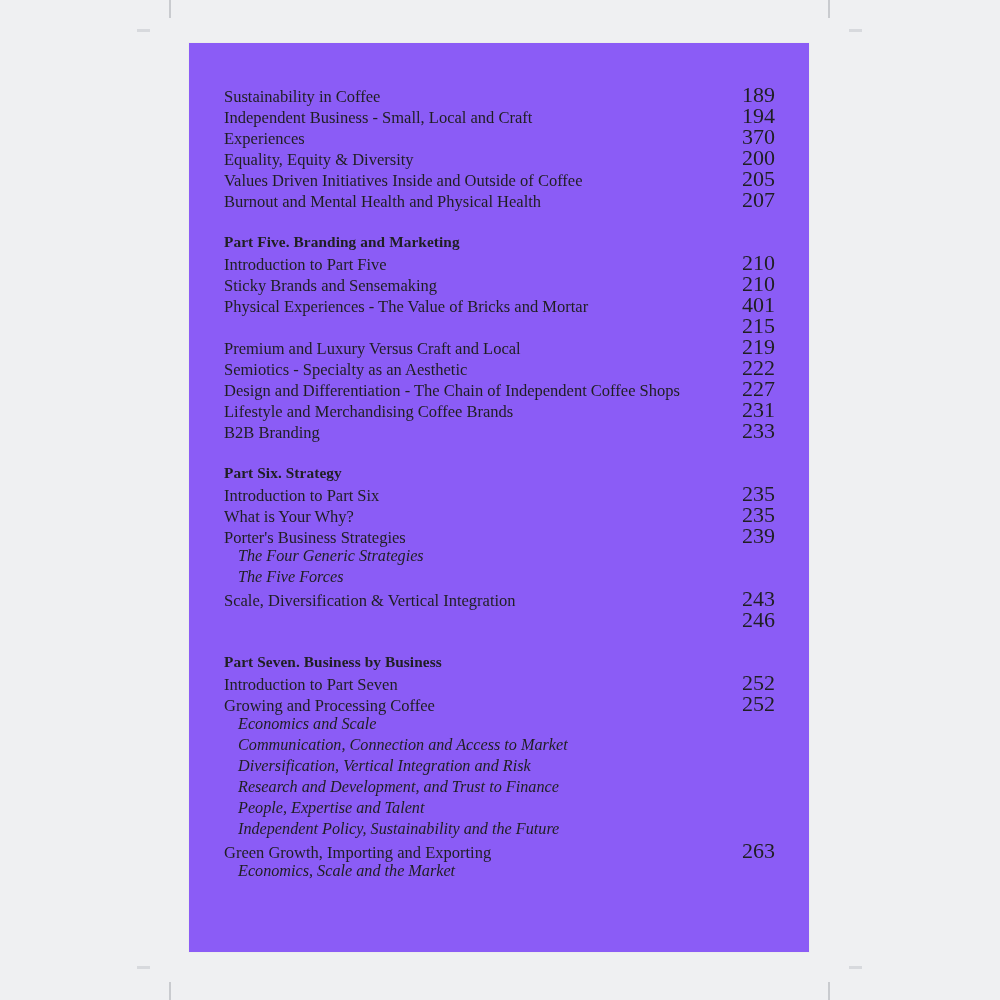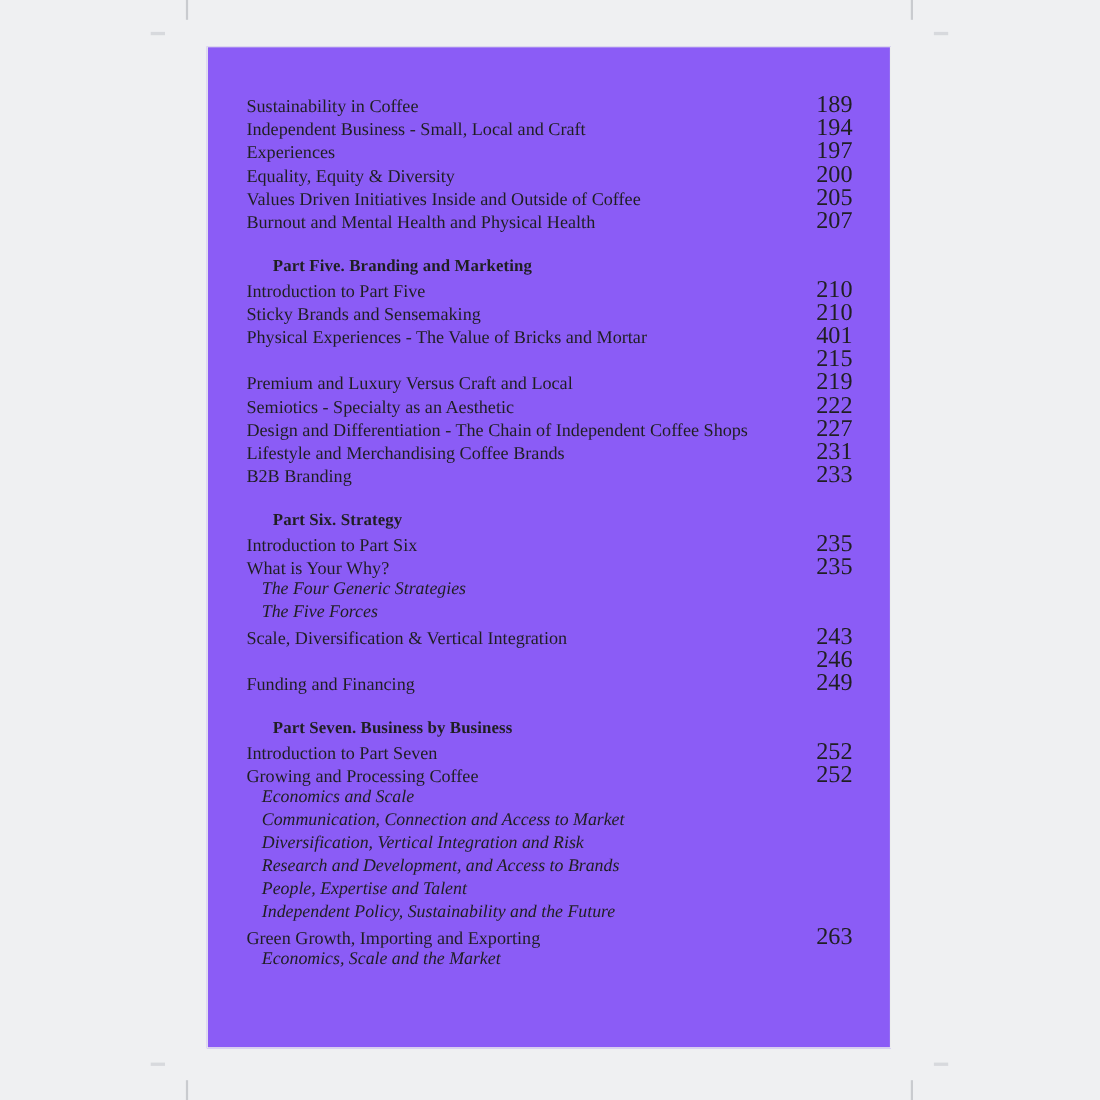--- a/index.html
+++ b/index.html
@@ -93,21 +93,20 @@
     padding-left: 14px;
   }
   .toc-row.sub-entry .entry-title {
     font-style: italic;
     font-size: 16.2px;
   }
 
   
   .toc-row.block-start {
     margin-top: 21px;
-    margin-left: 24px;
   }
 </style>
 </head>
 <body>
 
 <div class="crop-mark crop-tick-v tv-tl"></div>
 <div class="crop-mark crop-tick-v tv-tr"></div>
 <div class="crop-mark crop-tick-v tv-bl"></div>
 <div class="crop-mark crop-tick-v tv-br"></div>
 
@@ -121,21 +120,21 @@
       <div class="toc-row">
         <span class="entry-title">Sustainability in Coffee</span>
         <span class="entry-page">189</span>
       </div>
       <div class="toc-row">
         <span class="entry-title">Independent Business - Small, Local and Craft</span>
         <span class="entry-page">194</span>
       </div>
       <div class="toc-row">
         <span class="entry-title">Experiences</span>
-        <span class="entry-page">197</span>
+        <span class="entry-page">370</span>
       </div>
       <div class="toc-row">
         <span class="entry-title">Equality, Equity &amp; Diversity</span>
         <span class="entry-page">200</span>
       </div>
       <div class="toc-row">
         <span class="entry-title">Values Driven Initiatives Inside and Outside of Coffee</span>
         <span class="entry-page">205</span>
       </div>
       <div class="toc-row">
@@ -184,37 +183,37 @@
         <span class="entry-title">Part Six. Strategy</span>
       </div>
       <div class="toc-row">
         <span class="entry-title">Introduction to Part Six</span>
         <span class="entry-page">235</span>
       </div>
       <div class="toc-row">
         <span class="entry-title">What is Your Why?</span>
         <span class="entry-page">235</span>
       </div>
+      <div class="toc-row">
+        <span class="entry-title">Porter's Business Strategies</span>
+        <span class="entry-page">239</span>
+      </div>
       <div class="toc-row sub-entry">
         <span class="entry-title">The Four Generic Strategies</span>
       </div>
       <div class="toc-row sub-entry">
         <span class="entry-title">The Five Forces</span>
       </div>
       <div class="toc-row">
         <span class="entry-title">Scale, Diversification &amp; Vertical Integration</span>
         <span class="entry-page">243</span>
       </div>
       <div class="toc-row">
         <span class="entry-page">246</span>
       </div>
-      <div class="toc-row">
-        <span class="entry-title">Funding and Financing</span>
-        <span class="entry-page">249</span>
-      </div>
       <div class="toc-row part-heading block-start">
         <span class="entry-title">Part Seven. Business by Business</span>
       </div>
       <div class="toc-row">
         <span class="entry-title">Introduction to Part Seven</span>
         <span class="entry-page">252</span>
       </div>
       <div class="toc-row">
         <span class="entry-title">Growing and Processing Coffee</span>
         <span class="entry-page">252</span>
@@ -222,21 +221,21 @@
       <div class="toc-row sub-entry">
         <span class="entry-title">Economics and Scale</span>
       </div>
       <div class="toc-row sub-entry">
         <span class="entry-title">Communication, Connection and Access to Market</span>
       </div>
       <div class="toc-row sub-entry">
         <span class="entry-title">Diversification, Vertical Integration and Risk</span>
       </div>
       <div class="toc-row sub-entry">
-        <span class="entry-title">Research and Development, and Access to Brands</span>
+        <span class="entry-title">Research and Development, and Trust to Finance</span>
       </div>
       <div class="toc-row sub-entry">
         <span class="entry-title">People, Expertise and Talent</span>
       </div>
       <div class="toc-row sub-entry">
         <span class="entry-title">Independent Policy, Sustainability and the Future</span>
       </div>
       <div class="toc-row">
         <span class="entry-title">Green Growth, Importing and Exporting</span>
         <span class="entry-page">263</span>

